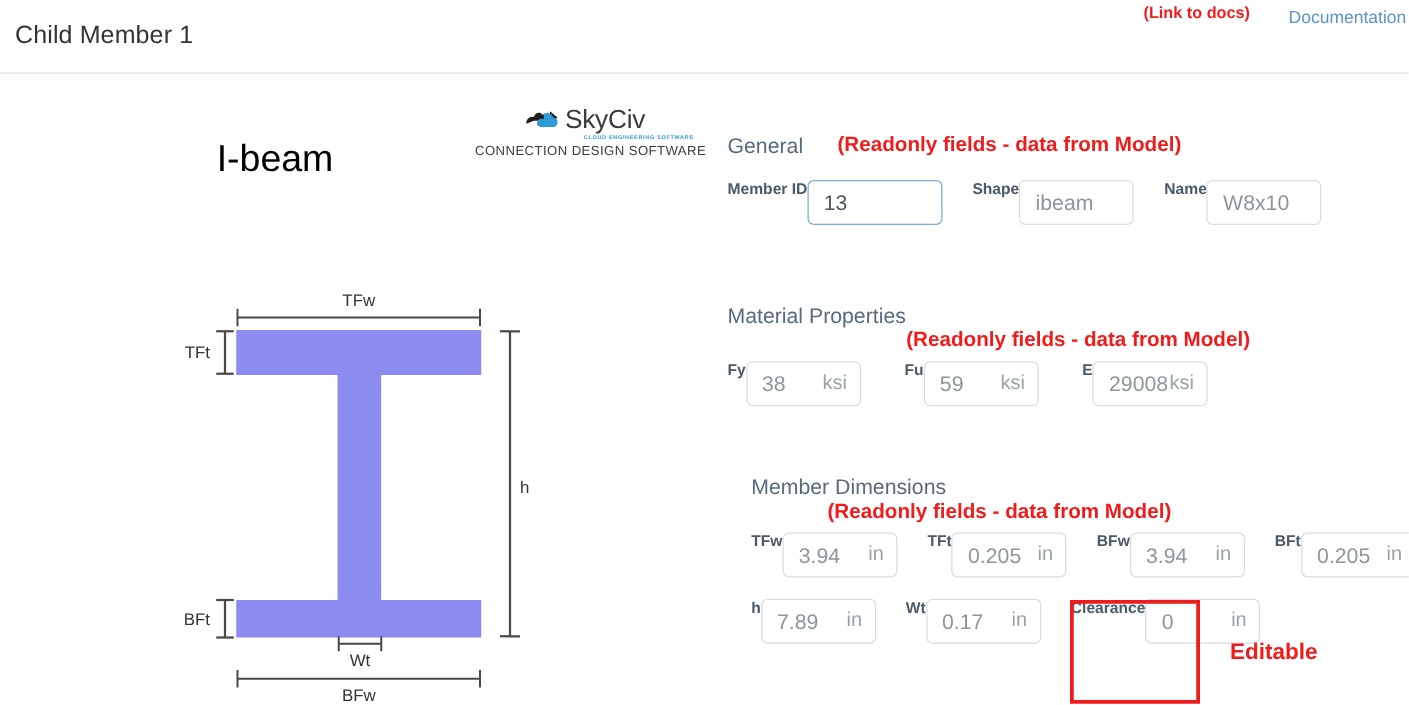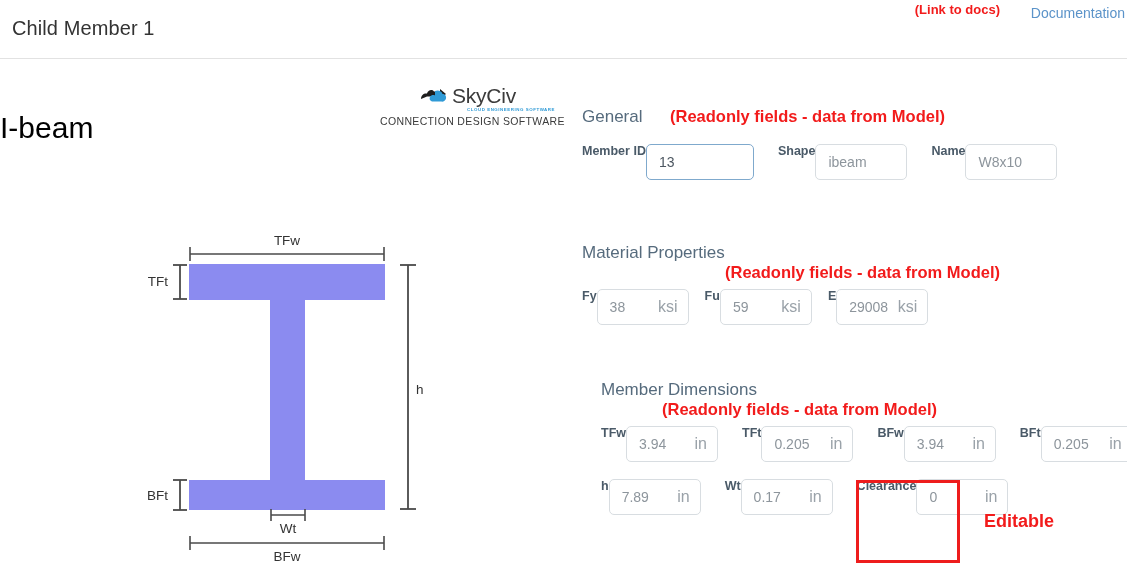--- a/index.html
+++ b/index.html
@@ -81,20 +81,21 @@
     font-size: 10.5px;
     color: #3b3b3b;
     letter-spacing: .35px;
     margin-top: 3px;
     white-space: nowrap;
   }
   .beam-title {
     position: absolute;
     left: 0; top: 52px;
     width: 440px;
+    text-align: center;
     font-size: 30px;
     color: #000000;
     font-weight: 400;
   }
   .svg-wrap { position: absolute; left: 0; top: 0; }
 
   
   .form-panel {
     position: absolute;
     left: 570px; top: 0;
@@ -132,21 +133,21 @@
     position: relative;
     width: 92px;
     height: 36px;
     border: 1px solid #d8dde1;
     border-radius: 5px;
     background: #ffffff;
     display: flex;
     align-items: center;
   }
   .input-box .val {
-    font-size: 14px;
+    font-size: 17px;
     color: #8d959c;
     padding-left: 12px;
     line-height: 1;
   }
   .input-box .unit {
     position: absolute;
     right: 10px;
     font-size: 16px;
     color: #9aa2a9;
     line-height: 1;
@@ -273,21 +274,21 @@
           <div class="input-box">
             <span class="val">W8x10</span>
           </div>
         </div>
       </div>
     </div>
     <div class="section-annot" style="left:100px; top:48px;">(Readonly fields - data from Model)</div>
 
     <div class="section" style="top:184px;">
       <div class="section-title">Material Properties</div>
-      <div class="field-row" style="margin-top:26px; gap:16px;">
+      <div class="field-row" style="margin-top:26px; gap:35px;">
         <div class="field">
           <div class="field-label">Fy</div>
           <div class="input-box">
             <span class="val">38</span>
             <span class="unit">ksi</span>
           </div>
         </div>
         <div class="field">
           <div class="field-label">Fu</div>
           <div class="input-box">

